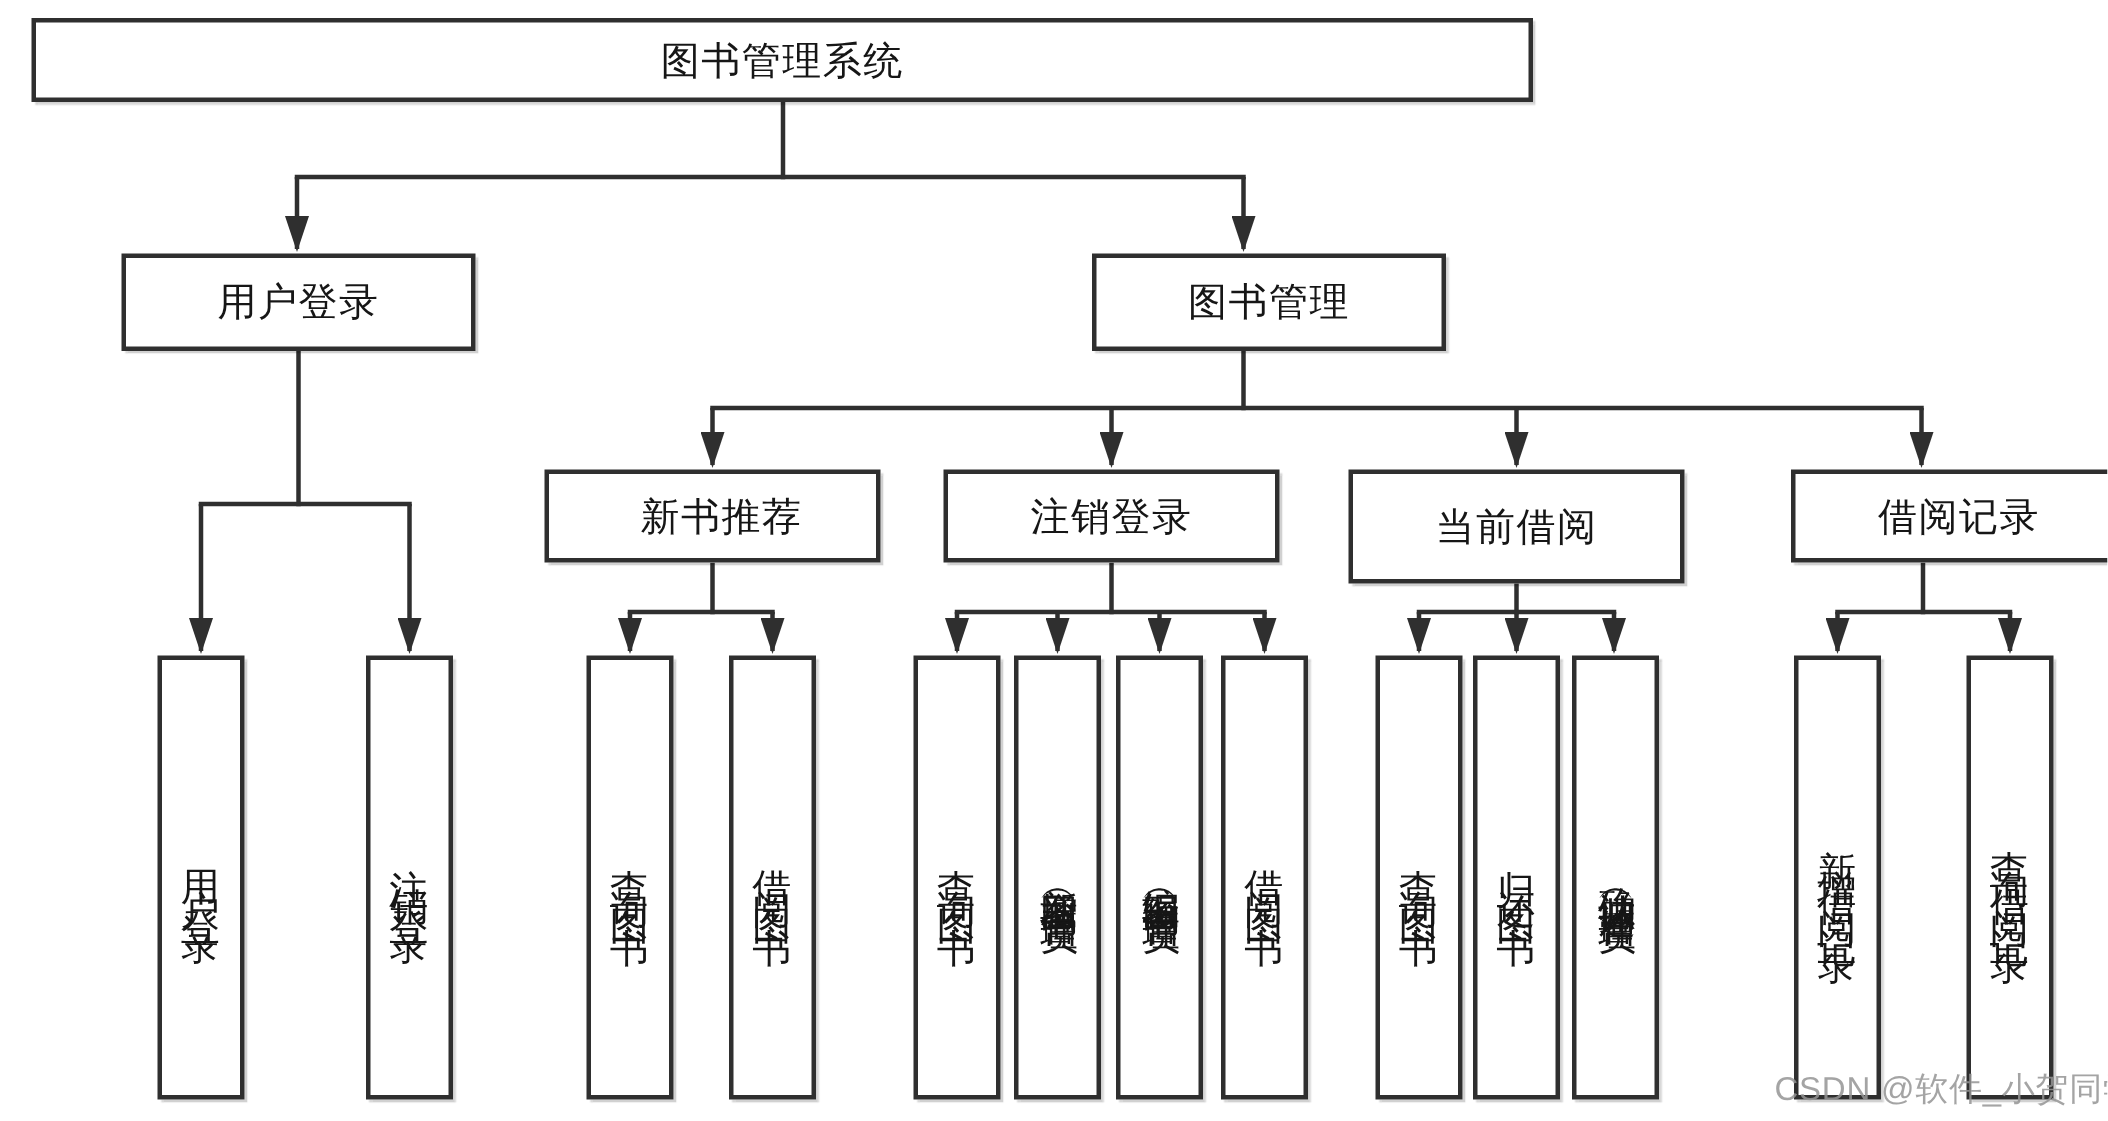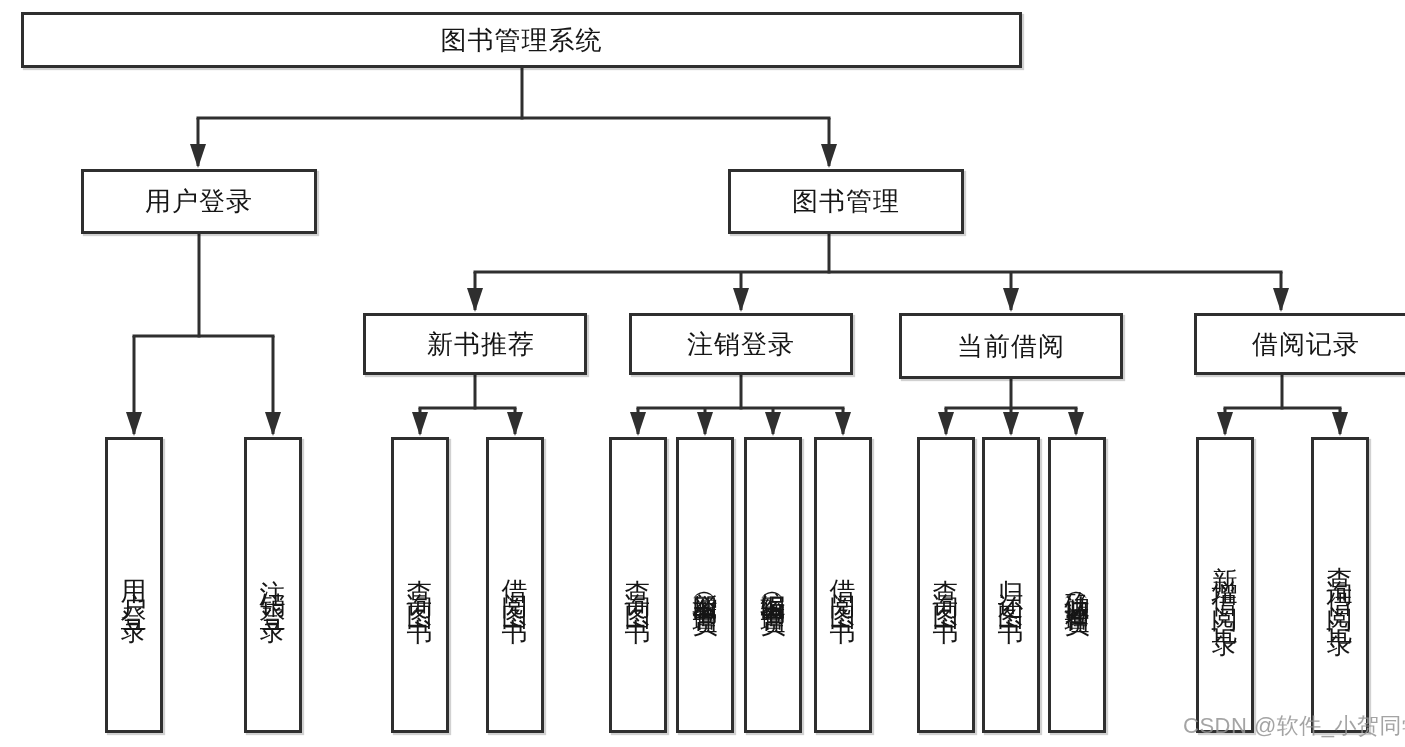--- a/index.html
+++ b/index.html
@@ -116,21 +116,21 @@
     </g>
   </svg>
 
   <div class="node" style="left:21px; top:12px; width:1001px; height:56px;">图书管理系统</div>
 
   <div class="node" style="left:81px; top:169px; width:236px; height:65px;">用户登录</div>
   <div class="node" style="left:728px; top:169px; width:236px; height:65px;">图书管理</div>
 
   <div class="node" style="left:363px; top:313px; width:224px; height:62px;padding-left:12px;">新书推荐</div>
   <div class="node" style="left:629px; top:313px; width:224px; height:62px;">注销登录</div>
-  <div class="node" style="left:899px; top:313px; width:224px; height:66px;">当前借阅</div>
+  <div class="node" style="left:899px; top:313px; width:224px; height:76px;">当前借阅</div>
   <div class="node" style="left:1170px; top:313px; width:224px; height:62px;margin-left:24px;">借阅记录</div>
 
   <div class="leaf" style="left:105px; top:437px; width:58px; height:296px;">用户登录</div>
   <div class="leaf" style="left:244px; top:437px; width:58px; height:296px;">注销登录</div>
 
   <div class="leaf" style="left:391px; top:437px; width:58px; height:296px;">查询图书</div>
   <div class="leaf" style="left:486px; top:437px; width:58px; height:296px;">借阅图书</div>
 
   <div class="leaf" style="left:609px; top:437px; width:58px; height:296px;">查询图书</div>
   <div class="leaf dense" style="left:676px; top:437px; width:58px; height:296px;">新增图书（管理员）</div>

